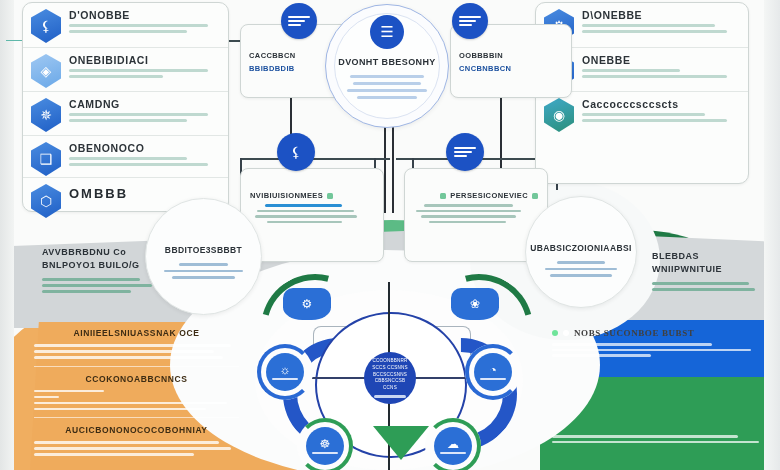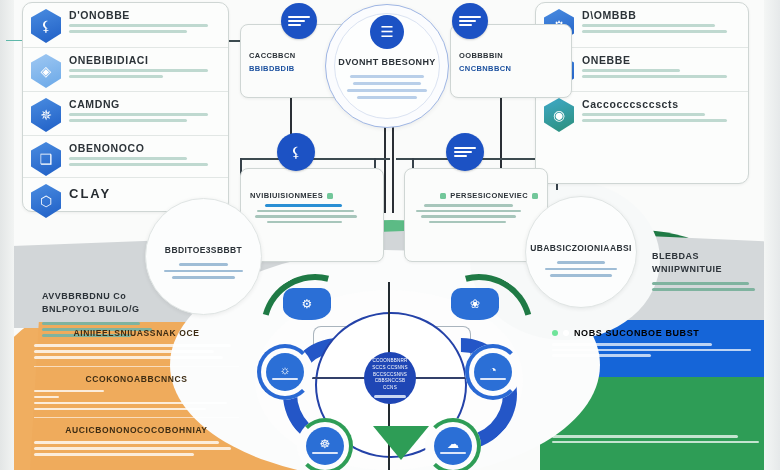--- a/index.html
+++ b/index.html
@@ -249,21 +249,21 @@
   }
   #garc-l{left:6px;top:-16px;transform:rotate(-30deg);}
   #garc-r{left:170px;top:-16px;transform:rotate(30deg);}
   .green-tri{
     position:absolute;left:118px;top:136px;width:0;height:0;
     border-left:28px solid transparent;border-right:28px solid transparent;
     border-top:34px solid #2e9d56;
   }
 
   
-  .band-block{position:absolute;color:#000000;}
+  .band-block{position:absolute;color:#404040;font-family:Liberation Serif, serif;}
   .band-title{font-size:9px;font-weight:700;letter-spacing:.6px;
     display:flex;align-items:center;gap:5px;margin-bottom:5px;}
   .dot{width:6px;height:6px;border-radius:50%;display:inline-block;}
   .band-line{height:2.5px;border-radius:2px;background:rgba(255,255,255,.72);
     margin:3px 0;}
 
   .orange-block{position:absolute;color:#52391b;}
   .ob-title{font-size:8.5px;font-weight:700;letter-spacing:.6px;
     color:#3d2c14;text-align:center;margin-bottom:6px;}
   .ob-line{height:2.5px;border-radius:2px;background:rgba(255,255,255,.78);margin:3.5px 0;}
@@ -360,32 +360,32 @@
       <div class="row-title">OBENONOCO</div>
       <div class="row-line l2"></div>
       <div class="row-line l1"></div>
     </div>
     <div class="row" style="height:34px;padding-top:8px;">
       <span class="hexicon">
           <span class="shape">
             <span class="glyph">⬡</span>
           </span>
         </span>
-      <div class="clay-label">CLAY</div>
+      <div class="clay-label">OMBBB</div>
     </div>
   </div>
 
   <div class="card" id="right-card">
     <div class="row" style="height:44px;">
       <span class="hexicon">
           <span class="shape">
             <span class="glyph">⚙</span>
           </span>
         </span>
-      <div class="row-title">D\OMBBB</div>
+      <div class="row-title">D\ONEBBE</div>
       <div class="row-line l4"></div>
       <div class="row-line l1"></div>
     </div>
     <div class="row" style="height:44px;">
       <span class="hexicon">
           <span class="shape">
             <span class="glyph">✲</span>
           </span>
         </span>
       <div class="row-title">ONEBBE</div>
@@ -488,21 +488,21 @@
   <div class="bubble" id="bubble-right">
     <span class="b-icon"><span class="shape"></span></span>
     <div class="b-title">UBABSICZOIONIAABSI</div>
     <div class="b-lines">
       <i style="width:62%"></i>
         <i style="width:92%"></i>
         <i style="width:80%"></i>
     </div>
   </div>
 
-  <div class="gray-block" style="left:42px;top:246px;width:120px;margin-top:44px;">
+  <div class="gray-block" style="left:42px;top:246px;width:120px;">
     <div class="gb-title" style="white-space:pre-line;">AVVBBRBDNU Co
 BNLPOYO1 BUILO/G</div>
     <div class="gb-line" style="width:82%"></div>
     <div class="gb-line" style="width:92%"></div>
     <div class="gb-line" style="width:74%"></div>
   </div>
   <div class="gray-block" style="left:652px;top:250px;width:110px;text-align:left;">
     <div class="gb-title" style="white-space:pre-line;">BLEBDAS
 WNIIPWNITUIE</div>
     <div class="gb-line" style="width:88%"></div>

